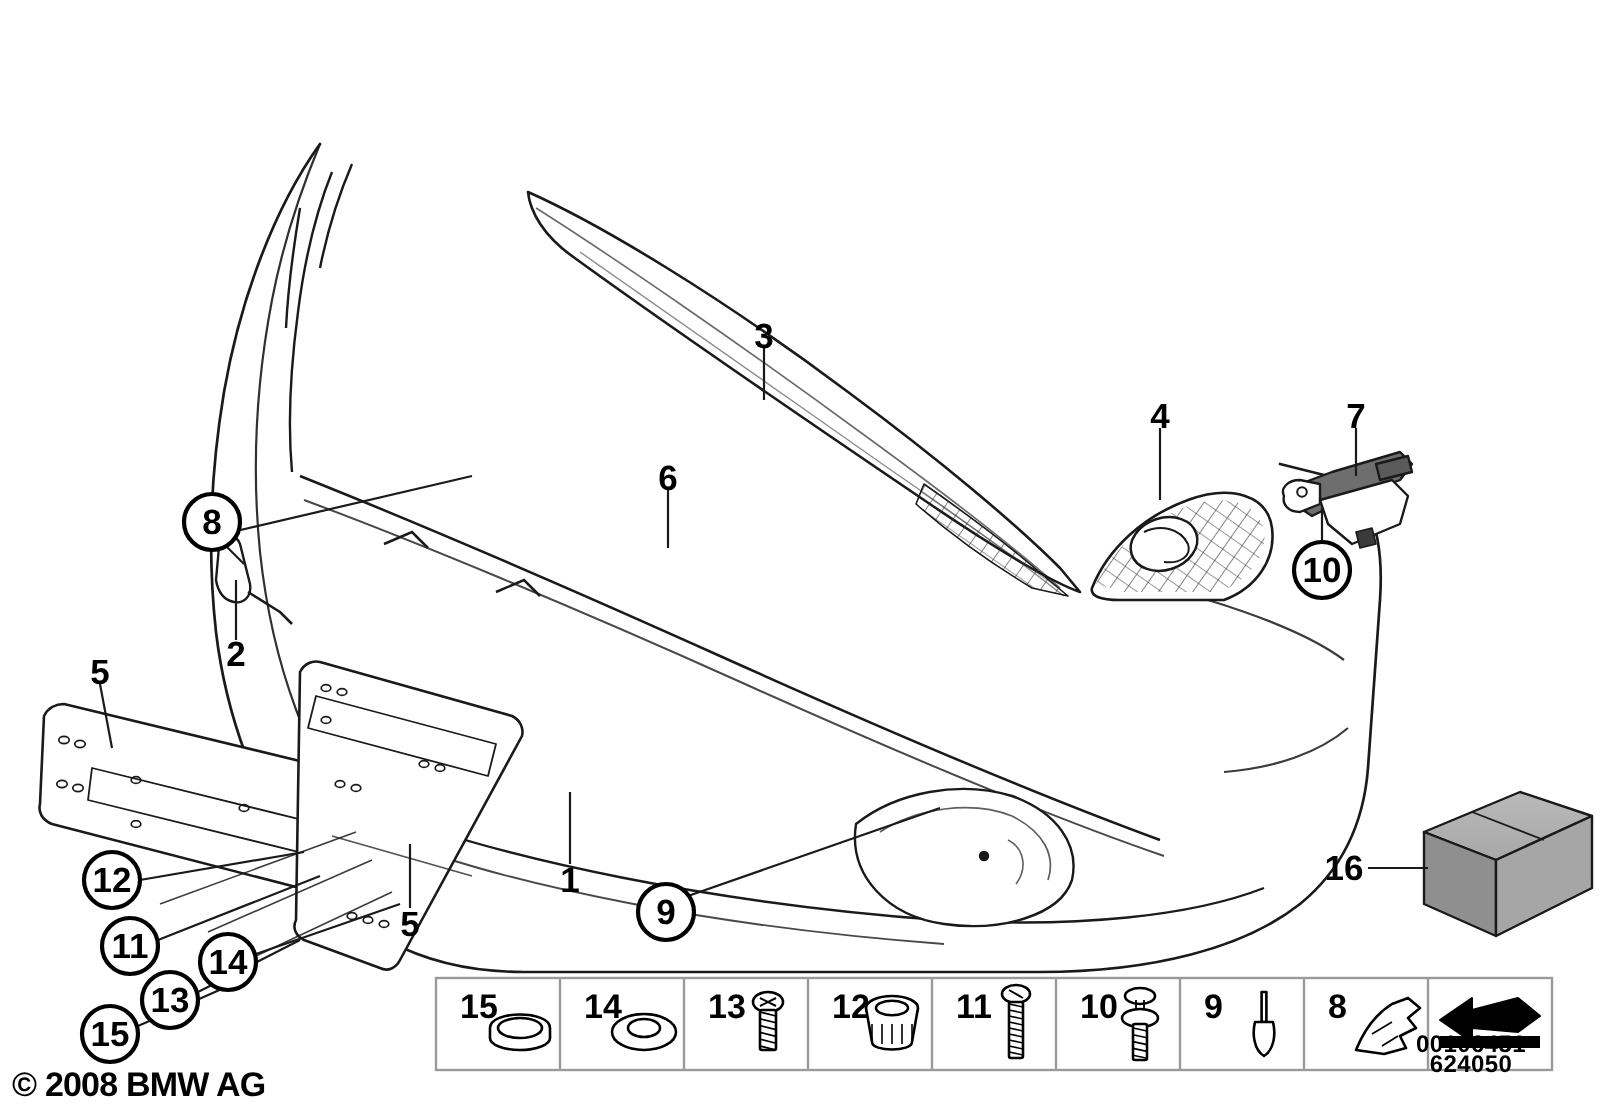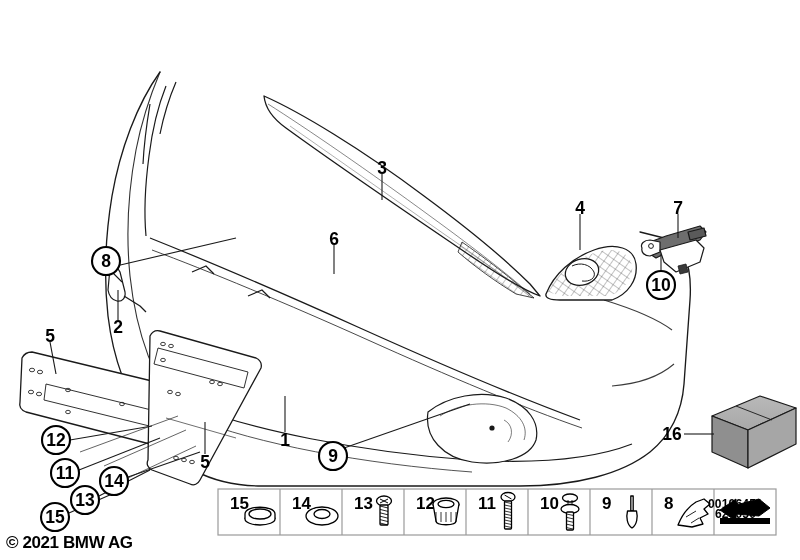--- a/index.html
+++ b/index.html
@@ -2,21 +2,21 @@
 <html><head>
 <meta charset="utf-8">
 <style>
   html,body{margin:0;padding:0;background:#ffffff;}
   body{width:800px;height:560px;overflow:hidden;
        font-family:"Liberation Sans",sans-serif;color:#000;}
   #stage{position:relative;width:800px;height:560px;background:#fff;}
   svg{display:block;}
   #copyright{position:absolute;left:6px;top:533px;font-size:17px;font-weight:bold;
              letter-spacing:-0.4px;font-family:"Liberation Sans",sans-serif;}
-  #idblock{position:absolute;left:708px;top:499px;font-size:12px;font-weight:bold;
+  #idblock{position:absolute;left:708px;top:517px;font-size:12px;font-weight:bold;
            line-height:10px;letter-spacing:0.2px;text-align:center;}
   #idblock div{white-space:nowrap;}
 </style>
 </head>
 <body>
 
 <div id="stage">
 
   <svg id="artwork" width="800" height="560" viewBox="0 0 800 560">
 
@@ -373,20 +373,20 @@
             <path d="M720 510 L736 499 L736 505
                       L759 499 L770 508 L759 516
                       L736 514 L736 521 Z" fill="#000000" stroke="#000000" stroke-width="1"></path>
             <path d="M720 518 L770 518 L770 524 L720 524 Z" fill="#000000" stroke="none"></path>
           </g>
         </g>
       </g>
 
   </svg>
 
-  <div id="copyright">© 2021 BMW AG</div>
+  <div id="copyright">© 2008 BMW AG</div>
 
   <div id="idblock">
     <div>00106451</div>
     <div>624050</div>
   </div>
 
 </div>
 
 </body></html>

